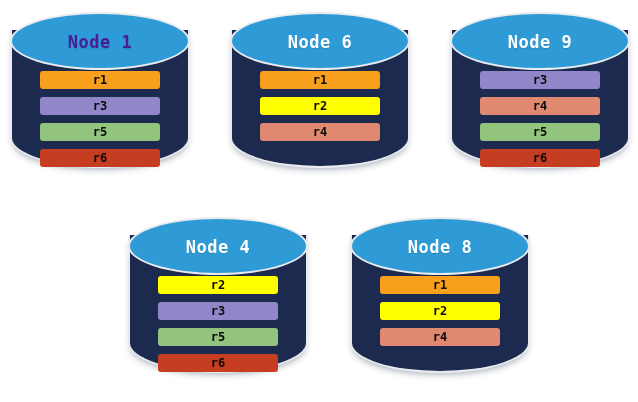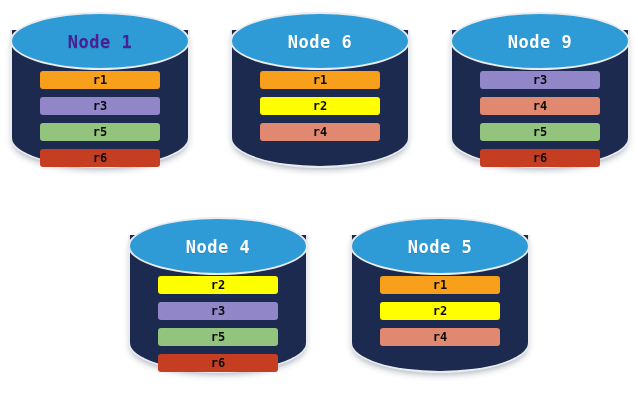--- a/index.html
+++ b/index.html
@@ -141,21 +141,21 @@
       <div class="replicas">
         <div class="replica" style="background: rgb(255, 255, 0); color: rgb(10, 10, 10);">r2</div>
         <div class="replica" style="background: rgb(145, 134, 200); color: rgb(10, 10, 10);">r3</div>
         <div class="replica" style="background: rgb(146, 196, 125); color: rgb(10, 10, 10);">r5</div>
         <div class="replica" style="background: rgb(198, 62, 34); color: rgb(10, 10, 10);">r6</div>
       </div>
     </div>
     <div class="node" style="left: 350px; top: 213px;">
       <div class="cyl-body" style="background: rgb(27, 42, 78); border-color: rgb(233, 235, 239);"></div>
       <div class="cyl-top" style="background: rgb(46, 155, 214); border-color: rgb(233, 235, 239);">
-        <div class="node-label" style="color: rgb(255, 255, 255);">Node 5</div>
+        <div class="node-label" style="color: rgb(255, 255, 255);">Node 8</div>
       </div>
       <div class="replicas">
         <div class="replica" style="background: rgb(248, 160, 28); color: rgb(10, 10, 10);">r1</div>
         <div class="replica" style="background: rgb(255, 255, 0); color: rgb(10, 10, 10);">r2</div>
         <div class="replica" style="background: rgb(224, 137, 112); color: rgb(10, 10, 10);">r4</div>
       </div>
     </div>
   </div>
 
 </body></html>

